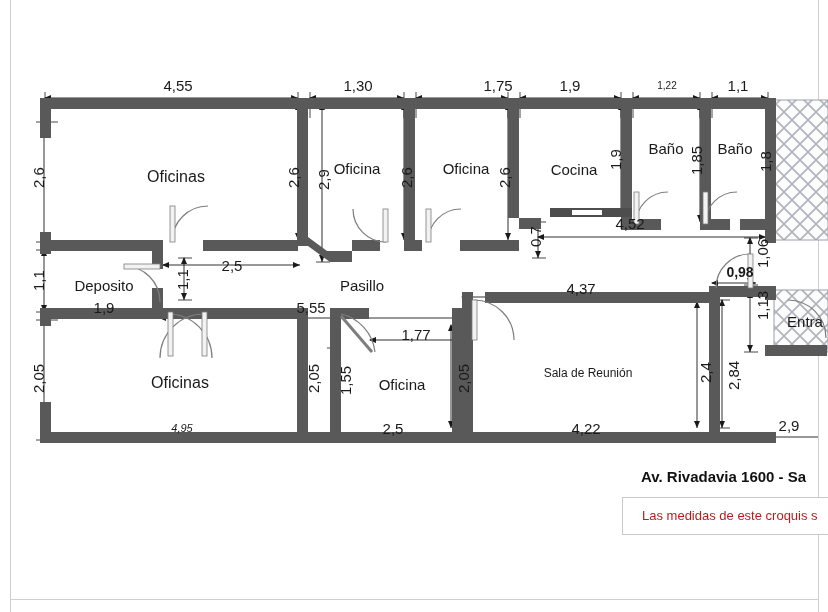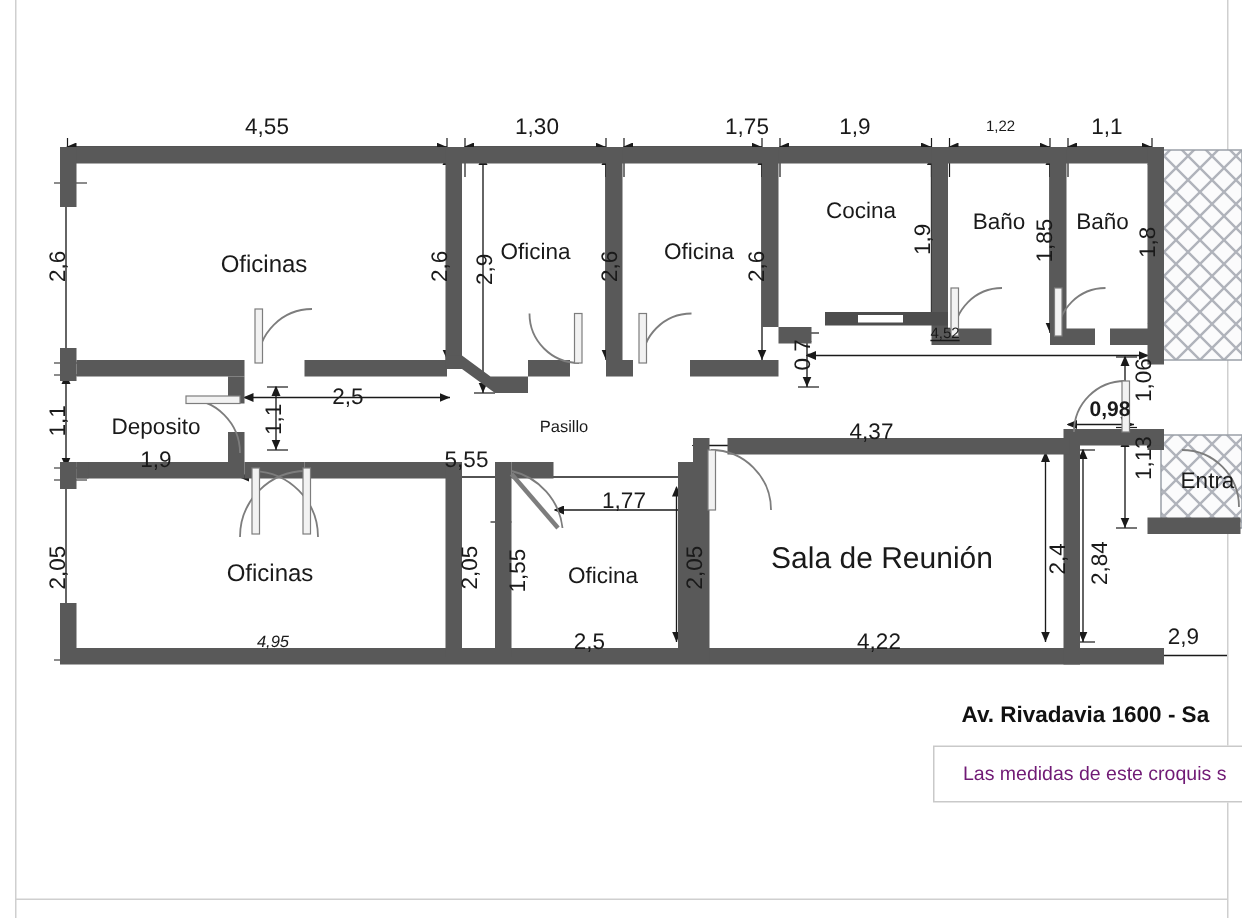--- a/index.html
+++ b/index.html
@@ -58,21 +58,21 @@
     height: 38px;
     border: 1px solid #c9c9c9;
     background: #ffffff;
     box-sizing: border-box;
   }
   #caption-note {
     position: absolute;
     left: 19px;
     top: 10px;
     font-size: 13px;
-    color: #701a75;
+    color: #b91c1c;
     white-space: nowrap;
     font-family: "Liberation Sans", sans-serif;
   }
 </style>
 </head>
 <body>
 
 <div id="page">
 
   <svg id="plan-svg" viewBox="0 0 828 612" xmlns="http://www.w3.org/2000/svg">
@@ -305,38 +305,38 @@
       <rect x="748" y="254" width="5" height="34" fill="#f2f2f2" stroke="#7d7d7d" stroke-width="0.8"></rect>
 
       <path d="M788,300 A38,38 0 0,1 826,338"></path>
     </g>
   </svg>
 
   <div id="room-labels">
       <div class="room-label" style="font-size: 16px; left: 176px; top: 177px; transform: translate(-50%, -50%);">Oficinas</div>
       <div class="room-label" style="font-size: 15px; left: 357px; top: 168px; transform: translate(-50%, -50%);">Oficina</div>
       <div class="room-label" style="font-size: 15px; left: 466px; top: 168px; transform: translate(-50%, -50%);">Oficina</div>
-      <div class="room-label" style="font-size: 15px; left: 574px; top: 141px; transform: translate(-50%, -50%);">Cocina</div>
+      <div class="room-label" style="font-size: 15px; left: 574px; top: 169px; transform: translate(-50%, -50%);">Cocina</div>
       <div class="room-label" style="font-size: 15px; left: 666px; top: 148px; transform: translate(-50%, -50%);">Baño</div>
       <div class="room-label" style="font-size: 15px; left: 735px; top: 148px; transform: translate(-50%, -50%);">Baño</div>
       <div class="room-label" style="font-size: 15px; left: 104px; top: 285px; transform: translate(-50%, -50%);">Deposito</div>
-      <div class="room-label" style="font-size: 11px; left: 376px; top: 285px; transform: translate(-50%, -50%);">Pasillo</div>
+      <div class="room-label" style="font-size: 15px; left: 362px; top: 285px; transform: translate(-50%, -50%);">Pasillo</div>
       <div class="room-label" style="font-size: 16px; left: 180px; top: 383px; transform: translate(-50%, -50%);">Oficinas</div>
       <div class="room-label" style="font-size: 15px; left: 402px; top: 384px; transform: translate(-50%, -50%);">Oficina</div>
-      <div class="room-label" style="font-size: 20px; left: 588px; top: 373px; transform: translate(-50%, -50%);">Sala de Reunión</div>
+      <div class="room-label" style="font-size: 12px; left: 588px; top: 373px; transform: translate(-50%, -50%);">Sala de Reunión</div>
       <div class="room-label" style="font-size: 15px; left: 805px; top: 305px; transform: translate(-50%, -50%); margin-top: 16px;">Entra</div>
     </div>
   <div id="dim-h-labels">
       <div class="dim" style="font-size: 15px; left: 178px; top: 85px; transform: translate(-50%, -50%);">4,55</div>
       <div class="dim" style="font-size: 15px; left: 358px; top: 85px; transform: translate(-50%, -50%);">1,30</div>
       <div class="dim" style="font-size: 15px; left: 462px; top: 85px; transform: translate(-50%, -50%); margin-left: 36px;">1,75</div>
       <div class="dim" style="font-size: 15px; left: 570px; top: 85px; transform: translate(-50%, -50%);">1,9</div>
       <div class="dim" style="font-size: 10px; left: 667px; top: 85px; transform: translate(-50%, -50%);">1,22</div>
       <div class="dim" style="font-size: 15px; left: 738px; top: 85px; transform: translate(-50%, -50%);">1,1</div>
-      <div class="dim" style="font-size: 10px; left: 630px; top: 223px; transform: translate(-50%, -50%); text-decoration: underline;">4,52</div>
+      <div class="dim" style="font-size: 15px; left: 630px; top: 223px; transform: translate(-50%, -50%);">4,52</div>
       <div class="dim" style="font-size: 15px; left: 232px; top: 265px; transform: translate(-50%, -50%);">2,5</div>
       <div class="dim" style="font-size: 15px; left: 104px; top: 307px; transform: translate(-50%, -50%);">1,9</div>
       <div class="dim" style="font-size: 15px; left: 311px; top: 307px; transform: translate(-50%, -50%);">5,55</div>
       <div class="dim" style="font-size: 15px; left: 416px; top: 334px; transform: translate(-50%, -50%);">1,77</div>
       <div class="dim" style="font-size: 15px; left: 581px; top: 288px; transform: translate(-50%, -50%);">4,37</div>
       <div class="dim" style="font-size: 14px; left: 740px; top: 272px; transform: translate(-50%, -50%); font-weight: bold;">0,98</div>
       <div class="dim" style="font-size: 11px; left: 182px; top: 428px; transform: translate(-50%, -50%); font-style: italic;">4,95</div>
       <div class="dim" style="font-size: 15px; left: 393px; top: 428px; transform: translate(-50%, -50%);">2,5</div>
       <div class="dim" style="font-size: 15px; left: 586px; top: 428px; transform: translate(-50%, -50%);">4,22</div>
       <div class="dim" style="font-size: 15px; left: 789px; top: 425px; transform: translate(-50%, -50%);">2,9</div>

